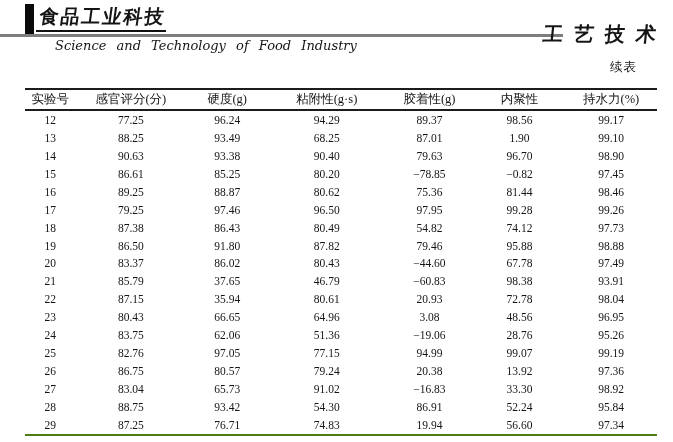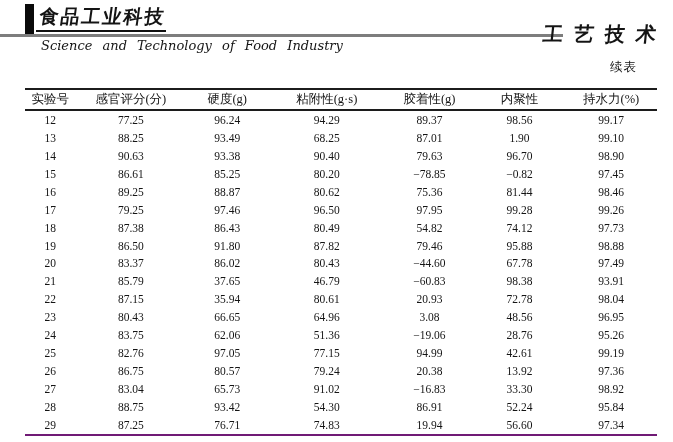--- a/index.html
+++ b/index.html
@@ -63,21 +63,21 @@
     top: 21px;
     font-family: "DejaVu Serif", serif;
     font-weight: bold;
     font-size: 20px;
     letter-spacing: 11px;
     transform: skewX(-6deg);
     white-space: nowrap;
   }
   .subtitle-en {
     position: absolute;
-    left: 41px;
+    left: 55px;
     top: 38px;
     font-family: "DejaVu Serif", serif;
     font-style: italic;
     font-size: 13px;
     word-spacing: 6px;
     white-space: nowrap;
   }
 
   
   .continued {
@@ -91,21 +91,21 @@
   
   table.data {
     position: absolute;
     left: 25px;
     top: 88px;
     width: 632px;
     border-collapse: collapse;
     table-layout: fixed;
     font-size: 11.5px;
     border-top: 2px solid #1c1c1c;
-    border-bottom: 2px solid #701a75;
+    border-bottom: 2px solid #4d7c0f;
   }
   table.data thead th {
     font-weight: normal;
     font-size: 12.5px;
     height: 19px;
     padding: 0;
     text-align: center;
     vertical-align: middle;
     border-bottom: 2px solid #1c1c1c;
     white-space: nowrap;
@@ -270,21 +270,21 @@
           <td class="c5">−19.06</td>
           <td class="c6">28.76</td>
           <td class="c7">95.26</td>
         </tr>
         <tr>
           <td class="c1">25</td>
           <td class="c2">82.76</td>
           <td class="c3">97.05</td>
           <td class="c4">77.15</td>
           <td class="c5">94.99</td>
-          <td class="c6">42.61</td>
+          <td class="c6">99.07</td>
           <td class="c7">99.19</td>
         </tr>
         <tr>
           <td class="c1">26</td>
           <td class="c2">86.75</td>
           <td class="c3">80.57</td>
           <td class="c4">79.24</td>
           <td class="c5">20.38</td>
           <td class="c6">13.92</td>
           <td class="c7">97.36</td>

